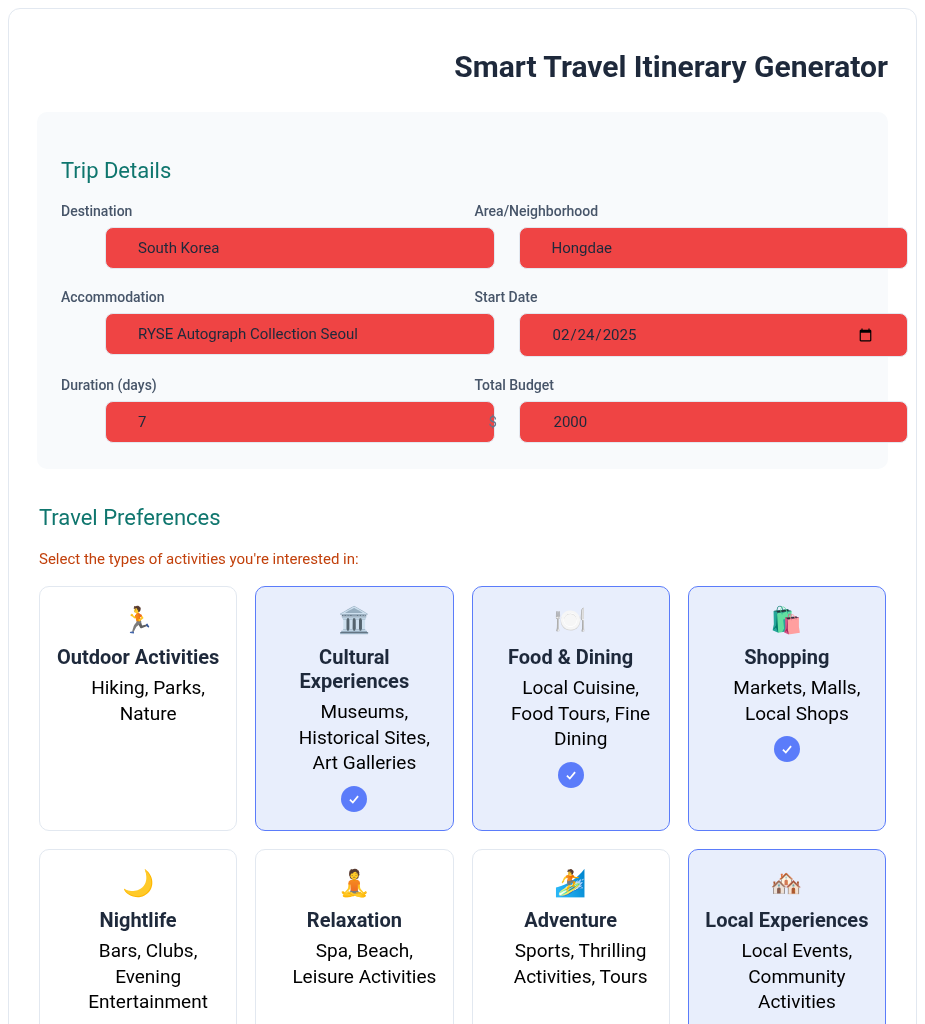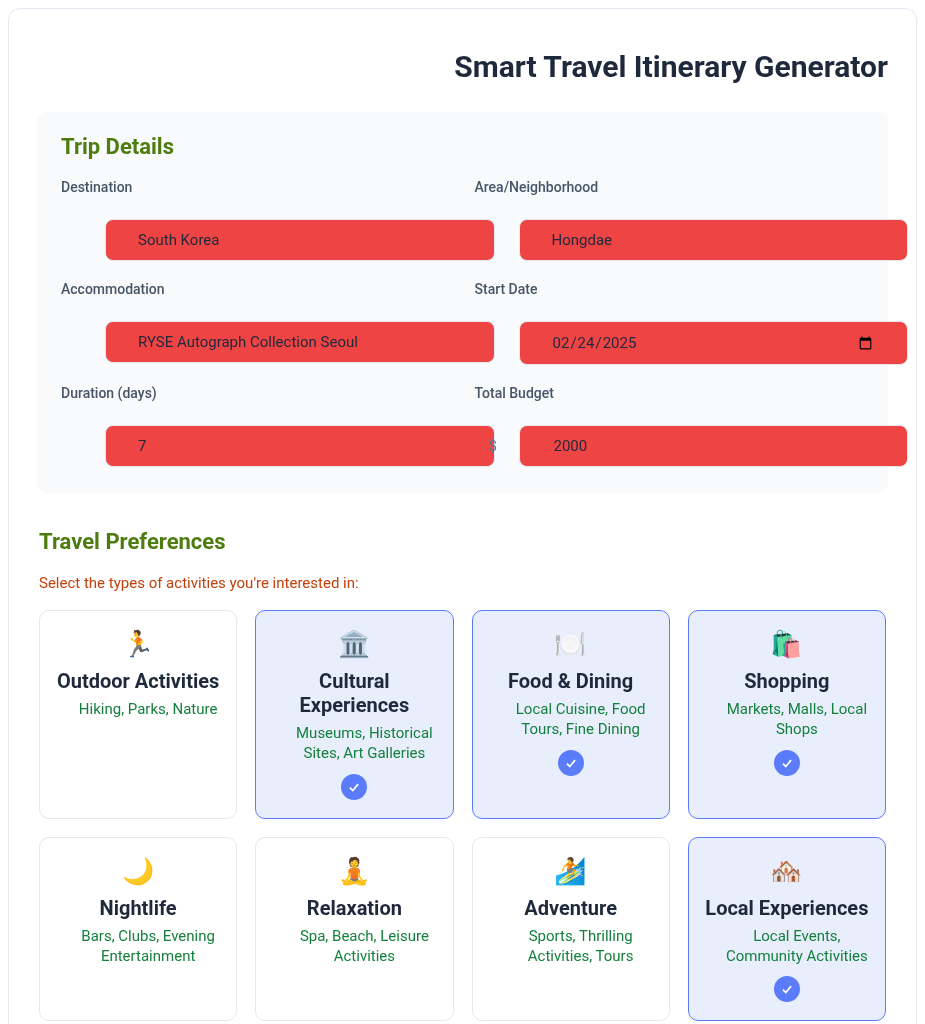--- a/index.html
+++ b/index.html
@@ -29,33 +29,33 @@
       margin: 16px 0 28px;
     }
     .trip-details-card {
       background: #f8fafc;
       border-radius: 10px;
       padding: 22px 24px 26px;
       margin-bottom: 36px;
     }
     .section-title {
       font-size: 22px;
-      font-weight: 700;
-      color: #4d7c0f;
+      font-weight: 400;
+      color: #0f766e;
       margin-bottom: 20px;
+      margin-top: 24px;
     }
     .details-grid {
       display: grid;
       grid-template-columns: 1fr 1fr;
       gap: 20px 24px;
     }
     .field {
       display: flex;
       flex-direction: column;
-      gap: 16px;
     }
     .field-label {
       font-size: 14px;
       font-weight: 500;
       color: #475569;
       margin-bottom: 8px;
     }
     .text-input, .date-input, .number-input {
       width: 100%;
       padding: 11px 32px;
@@ -116,22 +116,22 @@
       line-height: 1;
       margin-bottom: 12px;
     }
     .pref-card-title {
       font-size: 20px;
       font-weight: 700;
       color: #1e293b;
       margin-bottom: 6px;
     }
     .pref-card-desc {
-      font-size: 15px;
-      color: #15803d;
+      font-size: 19px;
+      color: #000000;
       line-height: 1.35;
       padding-left: 20px;
     }
     .check-badge {
       width: 26px;
       height: 26px;
       border-radius: 50%;
       background: #5b7cfa;
       display: flex;
       align-items: center;

